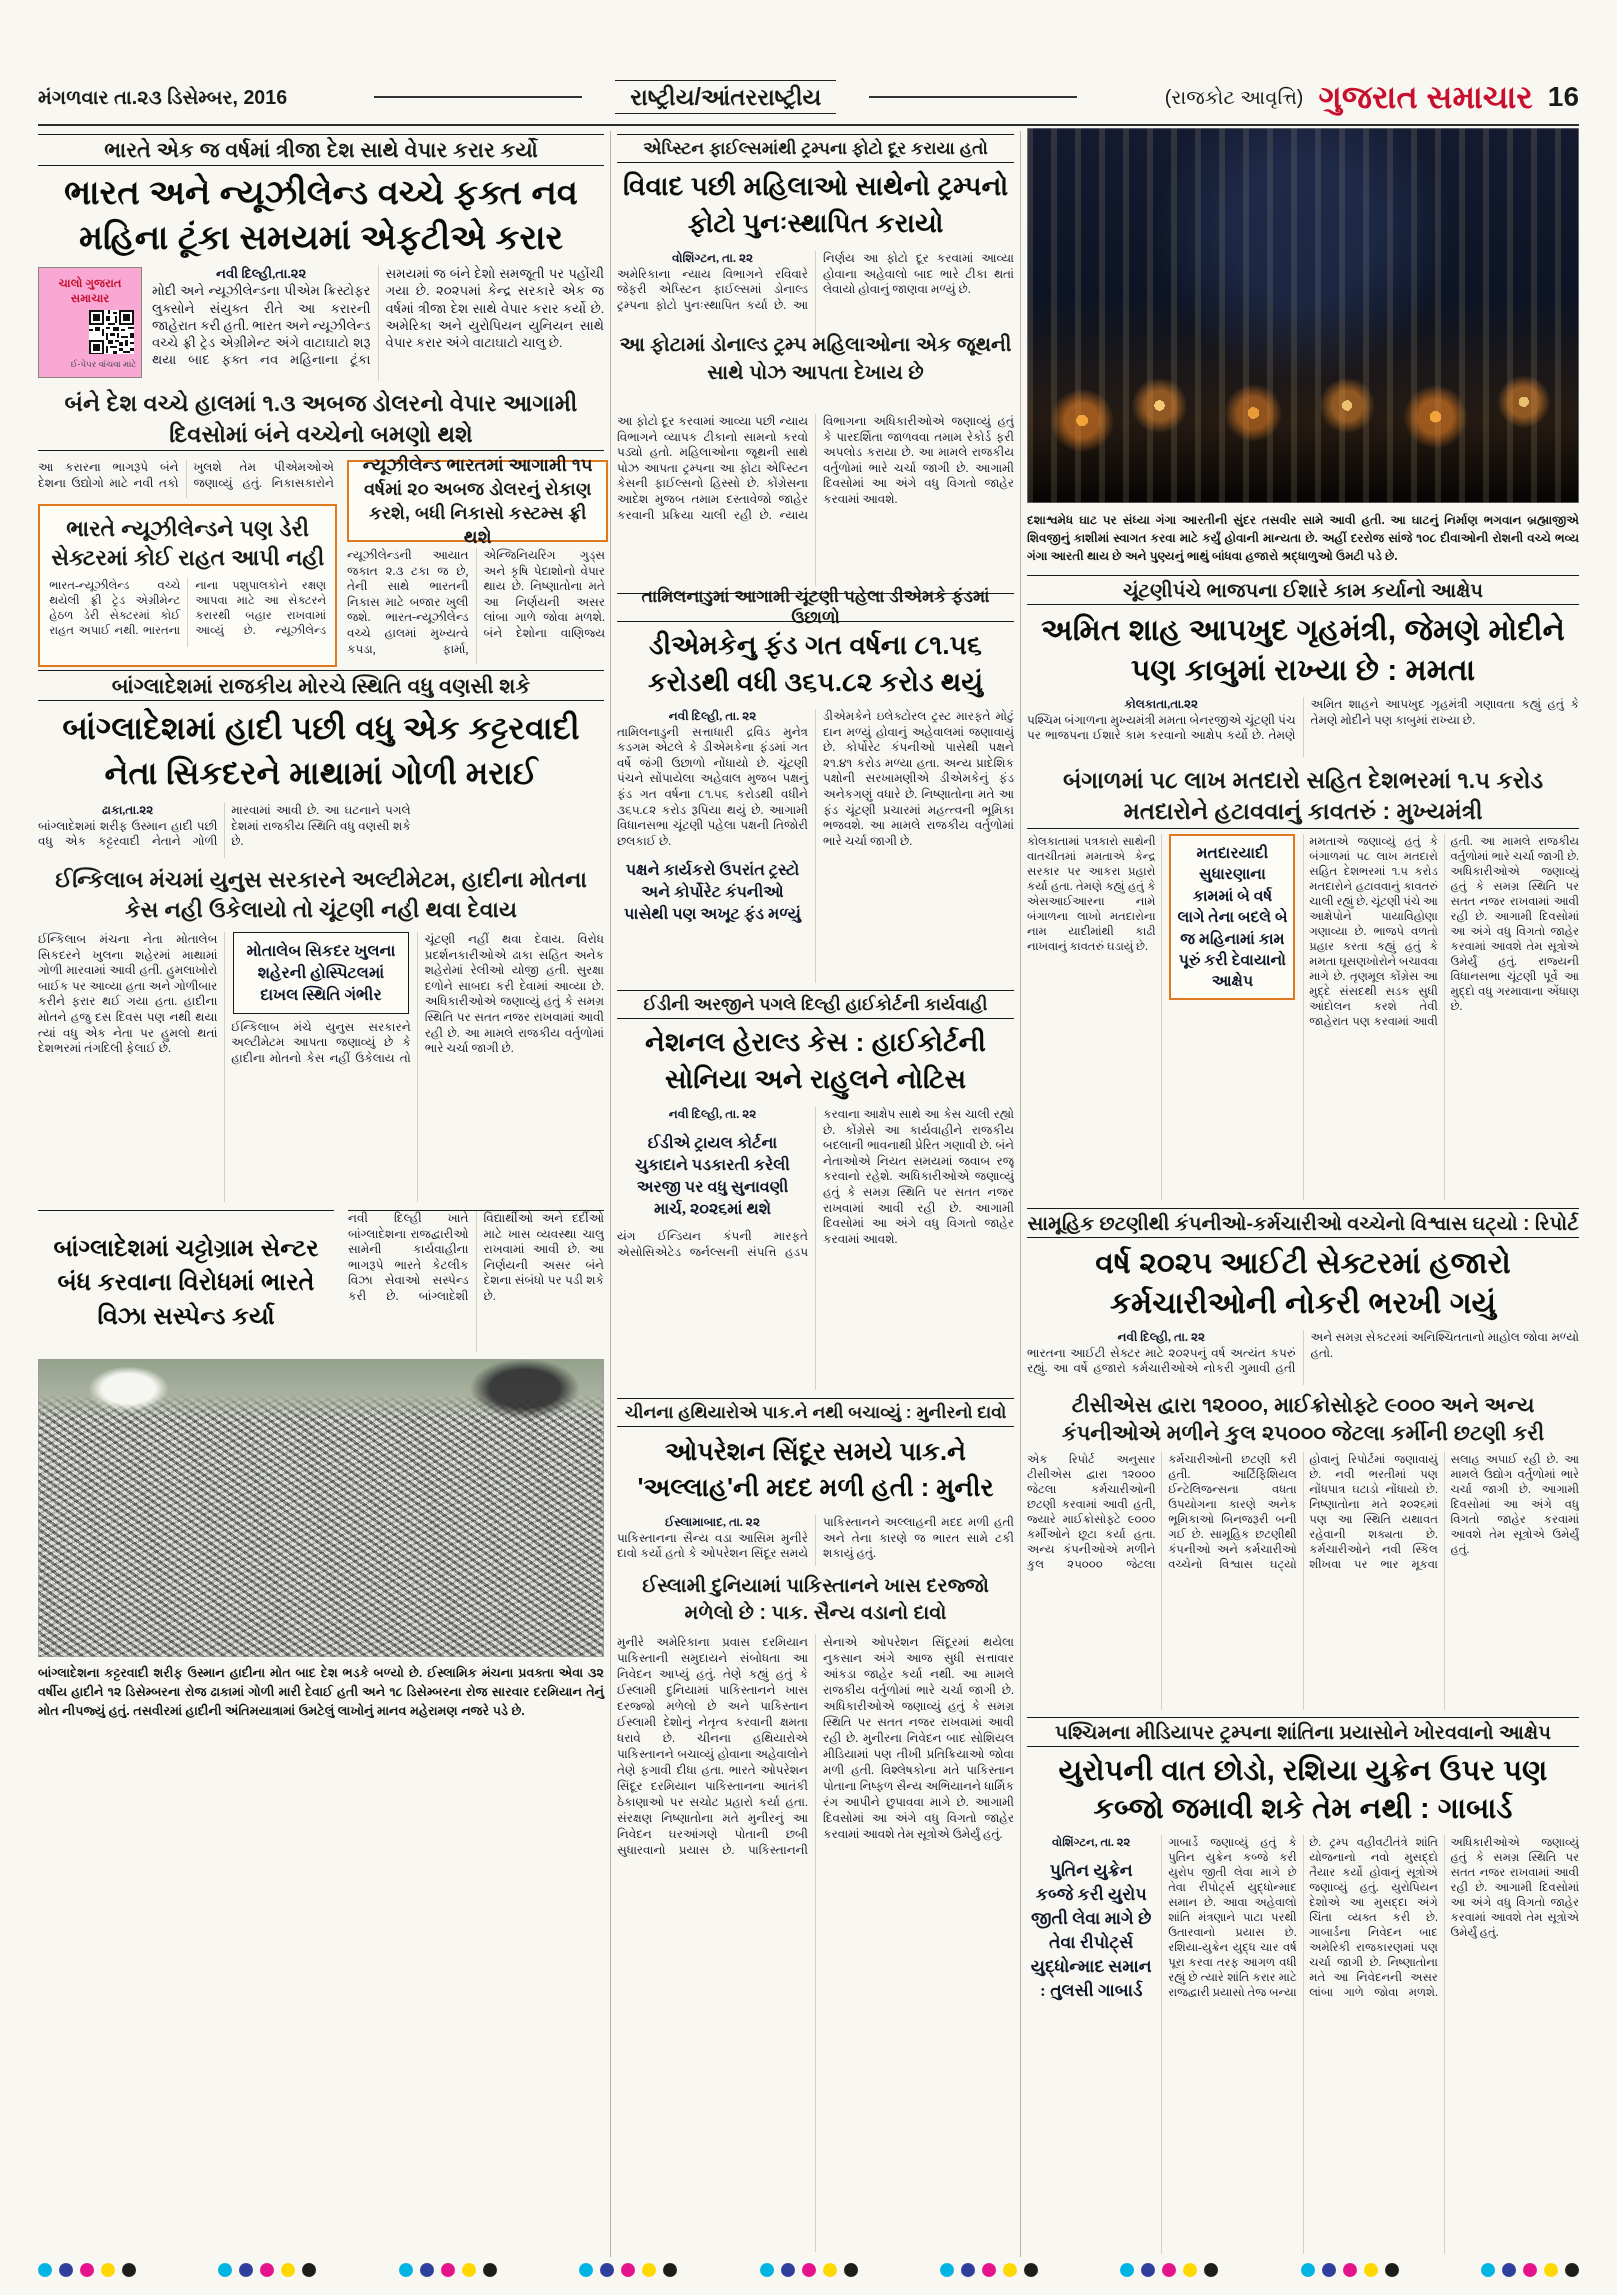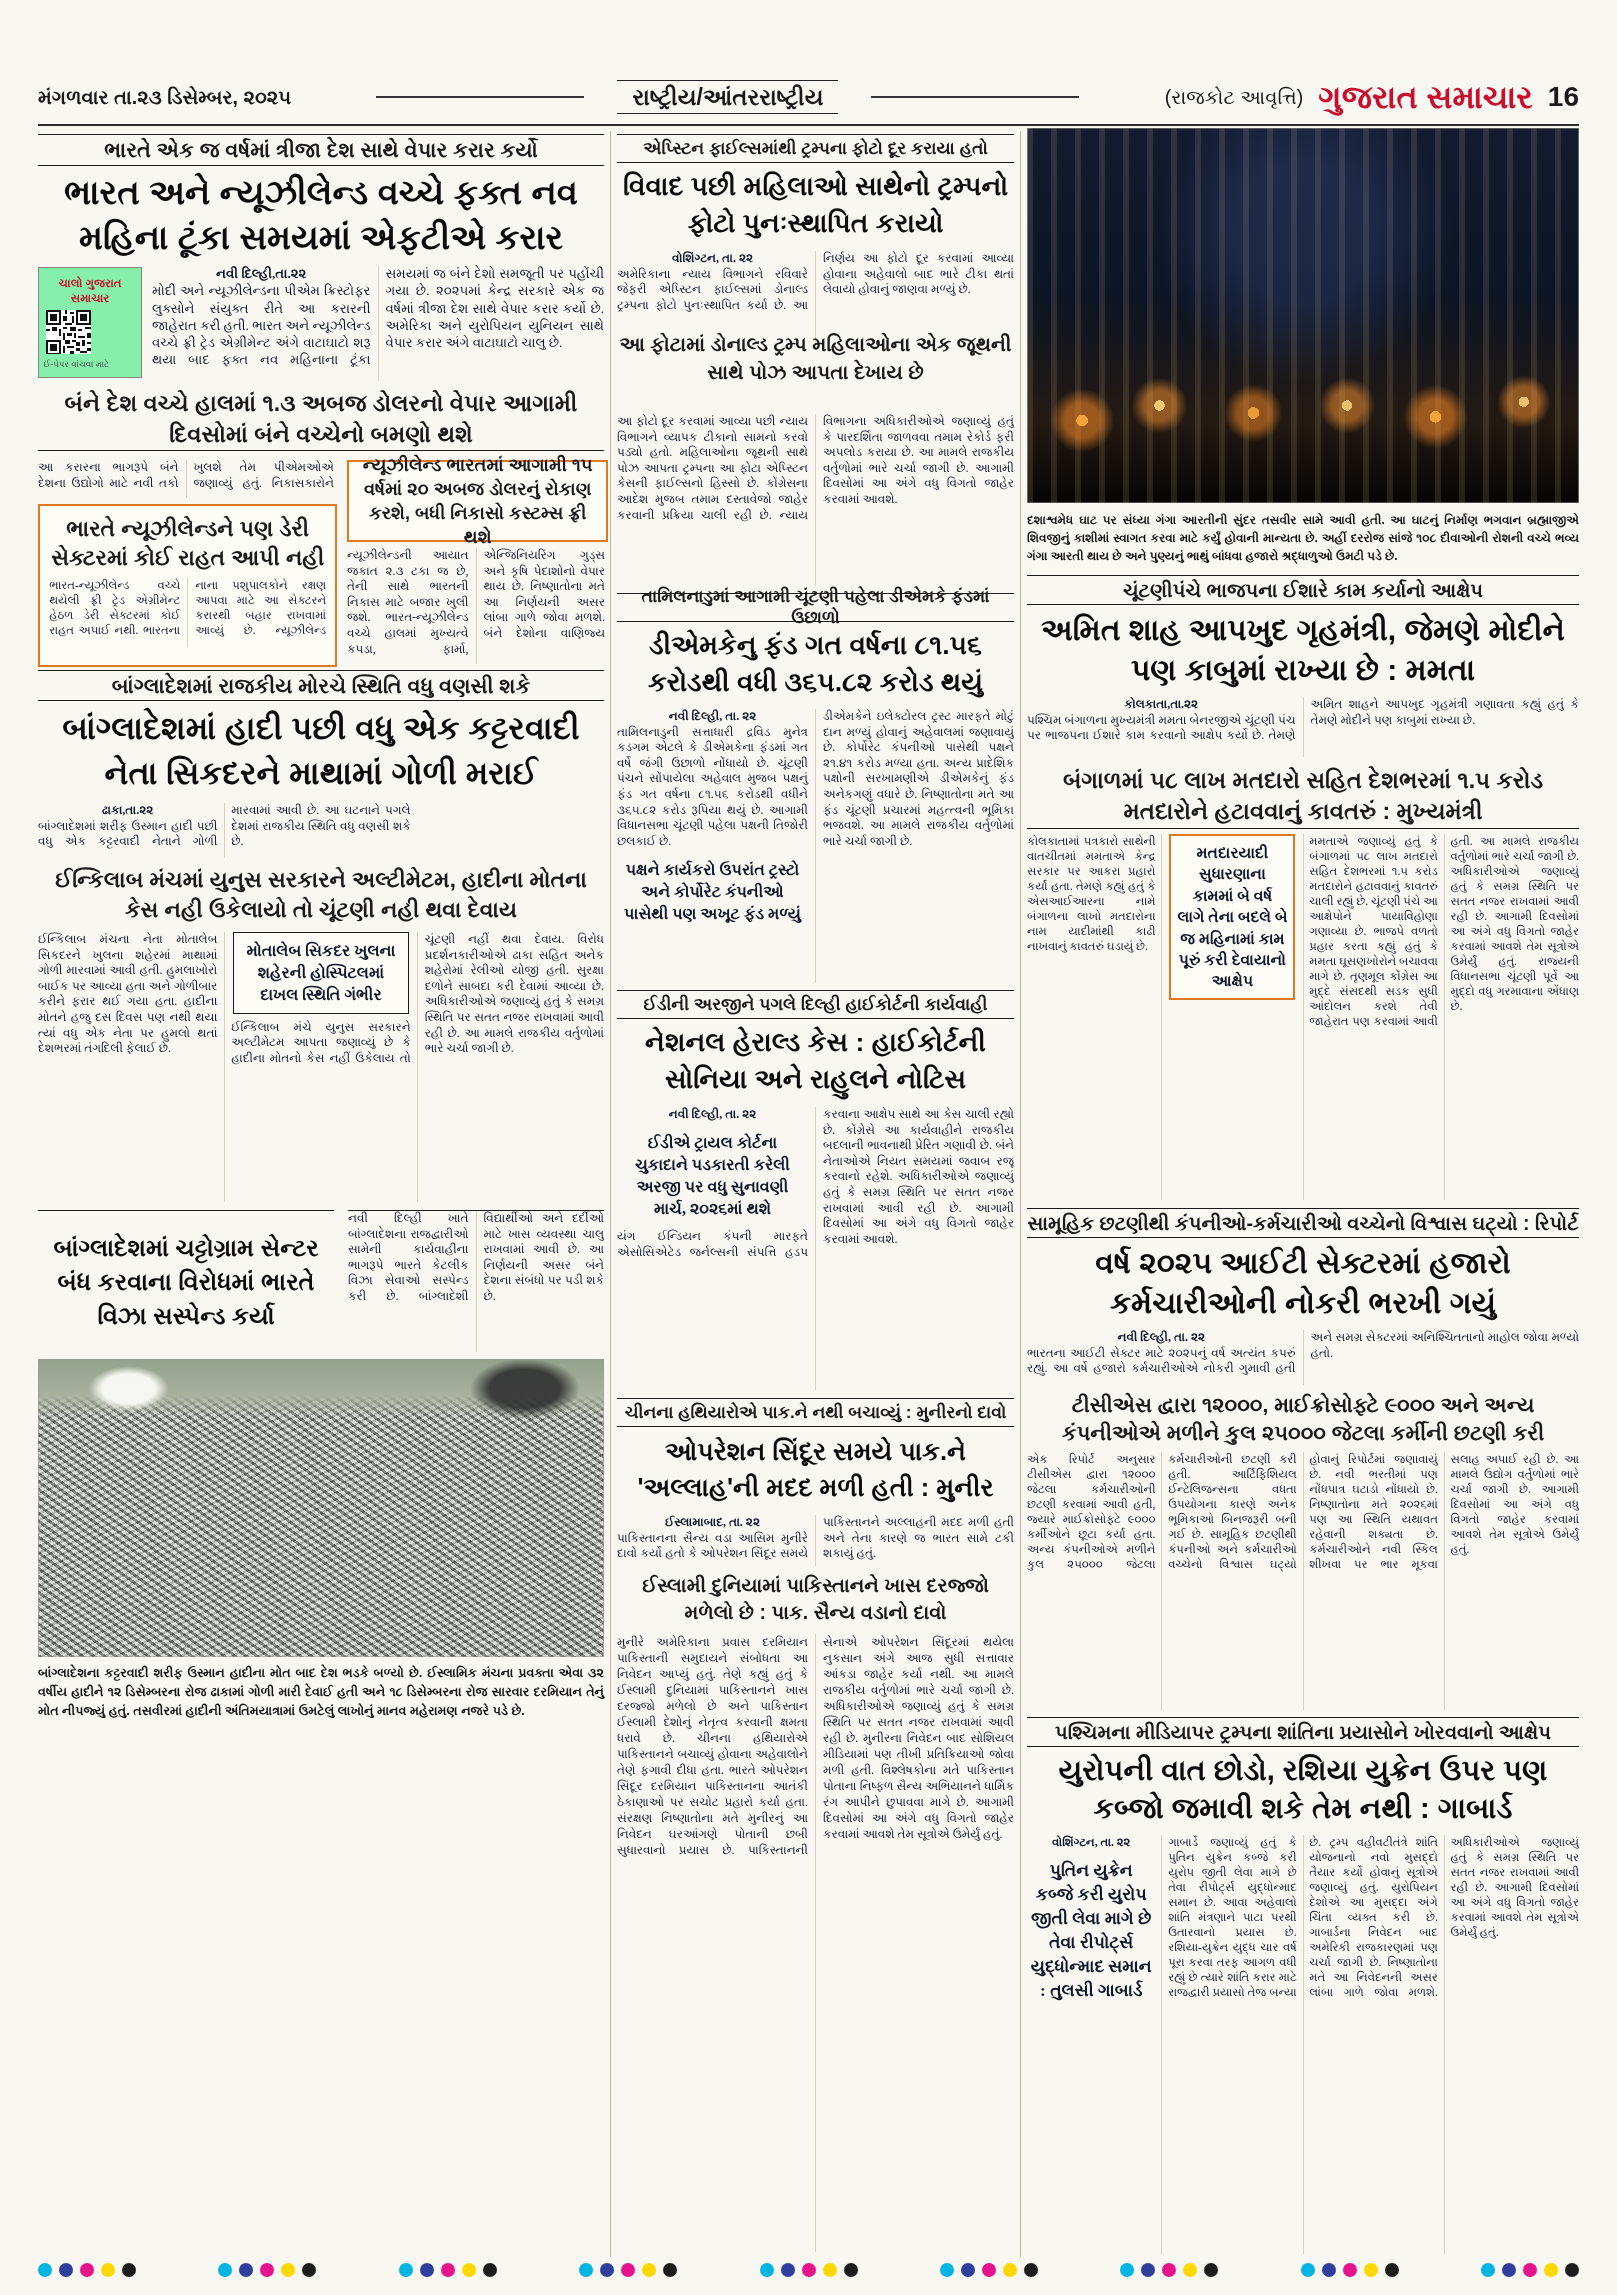--- a/index.html
+++ b/index.html
@@ -15,21 +15,21 @@
   .c2{column-count:2;column-gap:15px;column-rule:0.6px solid #d6d0c0;}
   .c3{column-count:3;column-gap:14px;column-rule:0.6px solid #d6d0c0;}
   .c4{column-count:4;column-gap:12.7px;column-rule:0.6px solid #d6d0c0;}
   .dl{font-weight:700;text-align:center;}
   .ibox{break-inside:avoid;margin:5.8px 1.2px;}
   .obox{border:2.3px solid #e0781e;padding:8px 9.2px;font-weight:700;text-align:center;background:#fdfcf7;}
   .kbox{border:1.7px solid #1a1a1a;padding:7px 8px;font-weight:700;text-align:center;background:#fdfcf7;}
   .pbox{font-weight:700;text-align:center;padding:3.5px 1.2px;}
   .vdiv{width:1.2px;background:#b9b3a4;}
   .masthead{color:#c8102e;font-weight:700;}
-  .qr-box{border:1.2px solid #8a8578;background:#86efac;display:flex;flex-direction:column;align-items:flex-start;
+  .qr-box{border:1.2px solid #8a8578;background:#f9a8d4;display:flex;flex-direction:column;align-items:flex-end;
           gap:4.6px;padding:7px 4.6px;box-sizing:border-box;}
   .qr-red{color:#c8102e;font-weight:700;font-size:11.6px;line-height:15px;text-align:center;}
   .qr-small{font-size:8.7px;color:#444;text-align:center;}
   .caption{font-weight:700;text-align:justify;color:#141414;}
   .photo{box-shadow:0 0 0 0.6px #999 inset;}
   .photo-aarti{
     background-color:#0d1220;
     background-image:
       radial-gradient(circle at 10% 78%, rgba(255,170,60,.95) 0 5.8px, rgba(255,140,40,.55) 5.8px 17.3px, transparent 32px),
       radial-gradient(circle at 24% 74%, rgba(255,210,120,.95) 0 5.2px, rgba(255,150,50,.5) 5.2px 15px, transparent 28px),
@@ -55,21 +55,21 @@
   .dot{width:14px;height:14px;border-radius:50%;}
   .c-cyan{background:#00b4e4}.c-blue{background:#2f3f9e}.c-magenta{background:#e5148c}
   .c-yellow{background:#ffd800}.c-black{background:#1d1d1b}
 </style>
 </head>
 <body>
 
 <div class="sheet">
 
   <div class="abs" style="left:38px;top:74px;width:1541px;height:46px;display:flex;justify-content:space-between;align-items:center;">
-    <div style="font-size:19.6px;font-weight:700;">મંગળવાર તા.૨૩ ડિસેમ્બર, ૨૦૨૫</div>
+    <div style="font-size:19.6px;font-weight:700;">મંગળવાર તા.૨૩ ડિસેમ્બર, 2016</div>
     <div style="display:flex;align-items:center;gap:33px;">
       <div style="width:208px;height:1.7px;background:#333;"></div>
       <div style="font-size:23px;font-weight:700;border-top:1.7px solid #222;border-bottom:1.7px solid #222;padding:2.3px 15px;">રાષ્ટ્રીય/આંતરરાષ્ટ્રીય</div>
       <div style="width:208px;height:1.7px;background:#333;"></div>
     </div>
     <div style="display:flex;align-items:center;gap:15px;">
       <span style="font-size:19.6px;">(રાજકોટ આવૃત્તિ)</span>
       <span class="masthead" style="font-size:32px;">ગુજરાત સમાચાર</span>
       <span style="font-size:28px;font-weight:700;">16</span>
     </div>

